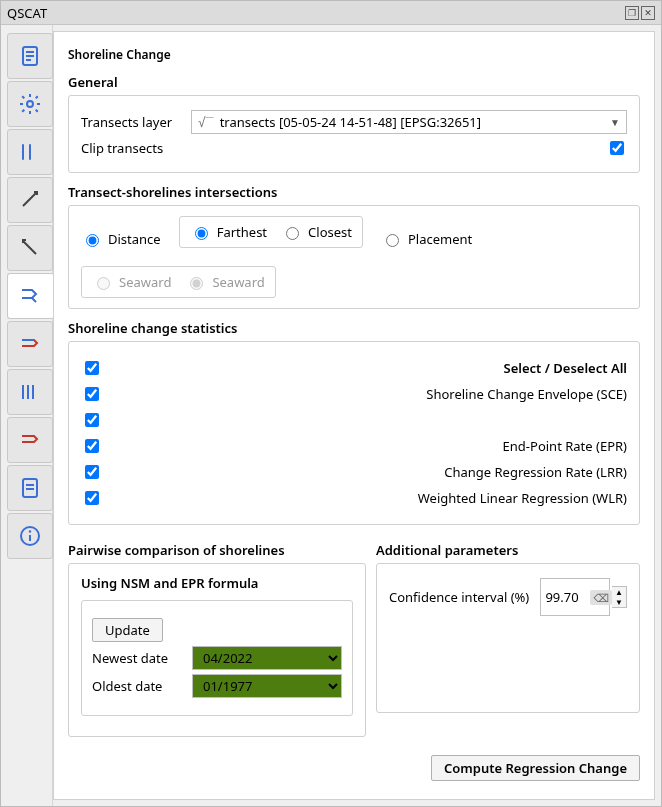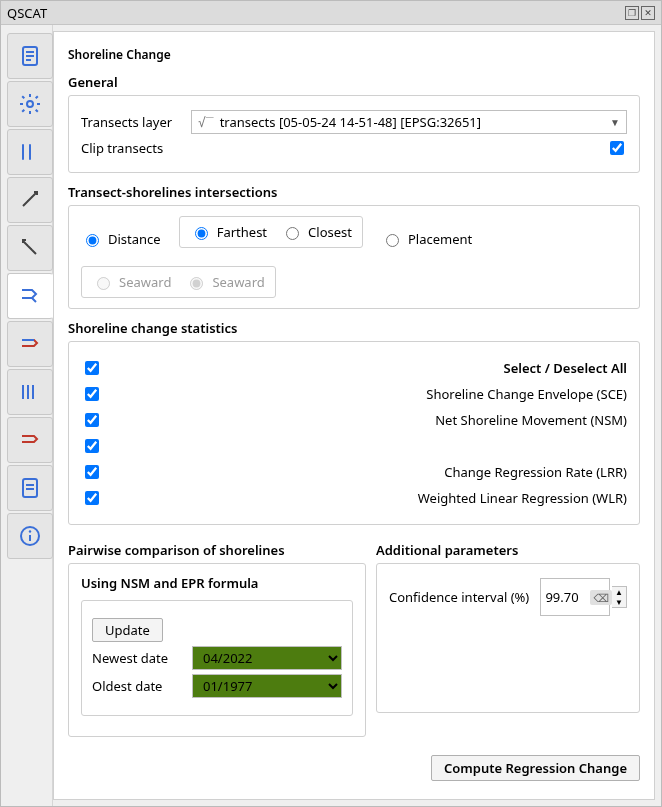--- a/index.html
+++ b/index.html
@@ -182,24 +182,24 @@
         <div class="row">
           <input type="checkbox" checked="" style="">
           <span style="font-weight:600">Select / Deselect All</span>
         </div>
         <div class="row">
           <input type="checkbox" checked="" style="">
           <span>Shoreline Change Envelope (SCE)</span>
         </div>
         <div class="row">
           <input type="checkbox" checked="" style="">
-          <span>Net Shoreline Movement (NSM)</span>
-        </div>
-        <div class="row">
-          <input type="checkbox" checked="" style="">
+        </div>
+        <div class="row">
+          <input type="checkbox" checked="" style="">
+          <span>End-Point Rate (EPR)</span>
         </div>
         <div class="row">
           <input type="checkbox" checked="" style="">
           <span>Change Regression Rate (LRR)</span>
         </div>
         <div class="row">
           <input type="checkbox" checked="" style="">
           <span>Weighted Linear Regression (WLR)</span>
         </div>
       </div>

